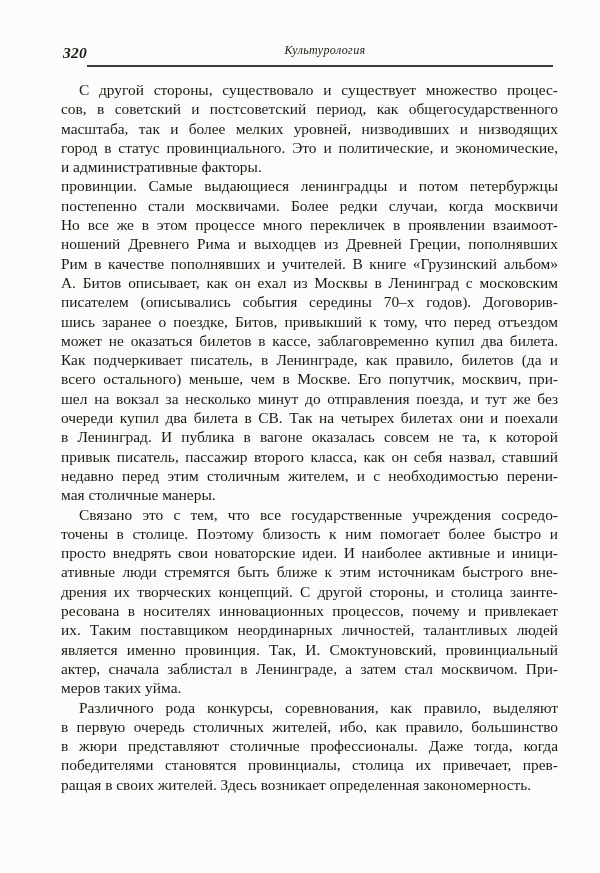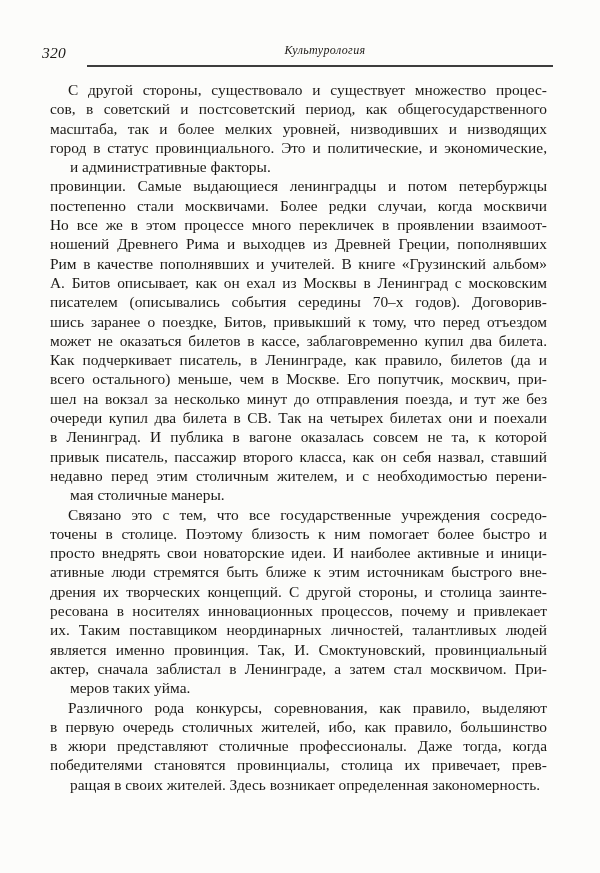--- a/index.html
+++ b/index.html
@@ -17,23 +17,23 @@
   .page{
     position:relative;
     width:600px;height:873px;
     background:var(--paper);
     color:var(--ink);
     overflow:hidden;
   }
   
   .page-number{
     position:absolute;
-    left:42px;top:44px;
+    left:63px;top:44px;
     font-style:italic;
-    font-weight:normal;
+    font-weight:bold;
     font-size:15.5px;
     letter-spacing:0.3px;
   }
   .running-title{
     position:absolute;
     left:325px;top:43px;
     transform:translateX(-50%);
     font-style:italic;
     font-weight:400;
     font-size:12px;
@@ -42,21 +42,21 @@
   }
   .header-rule{
     position:absolute;
     left:87px;top:65px;
     width:466px;height:2px;
     background:var(--rule);
   }
   
   .page-body{
     position:absolute;
-    left:50px;top:80px;
+    left:61px;top:80px;
     width:497px;
     font-size:15.4px;
     line-height:19.3px;
     color:var(--ink);
   }
   .line{
     height:19.3px;
     overflow:hidden;
     text-align:justify;
     text-align-last:justify;
@@ -65,21 +65,20 @@
   .line:not(.para-end)::after{
     content:"";
     display:inline-block;
     width:100%;
   }
   .line.para-start{
     text-indent:18px;
   }
   .line.para-end{
     text-align-last:left;
-    margin-left:20px;
   }
   .line.para-end::after{content:none;}
 </style>
 </head>
 <body>
 
 <div class="page">
   <div class="page-number">320</div>
   <div class="running-title">Культурология</div>
   <div class="header-rule"></div>

